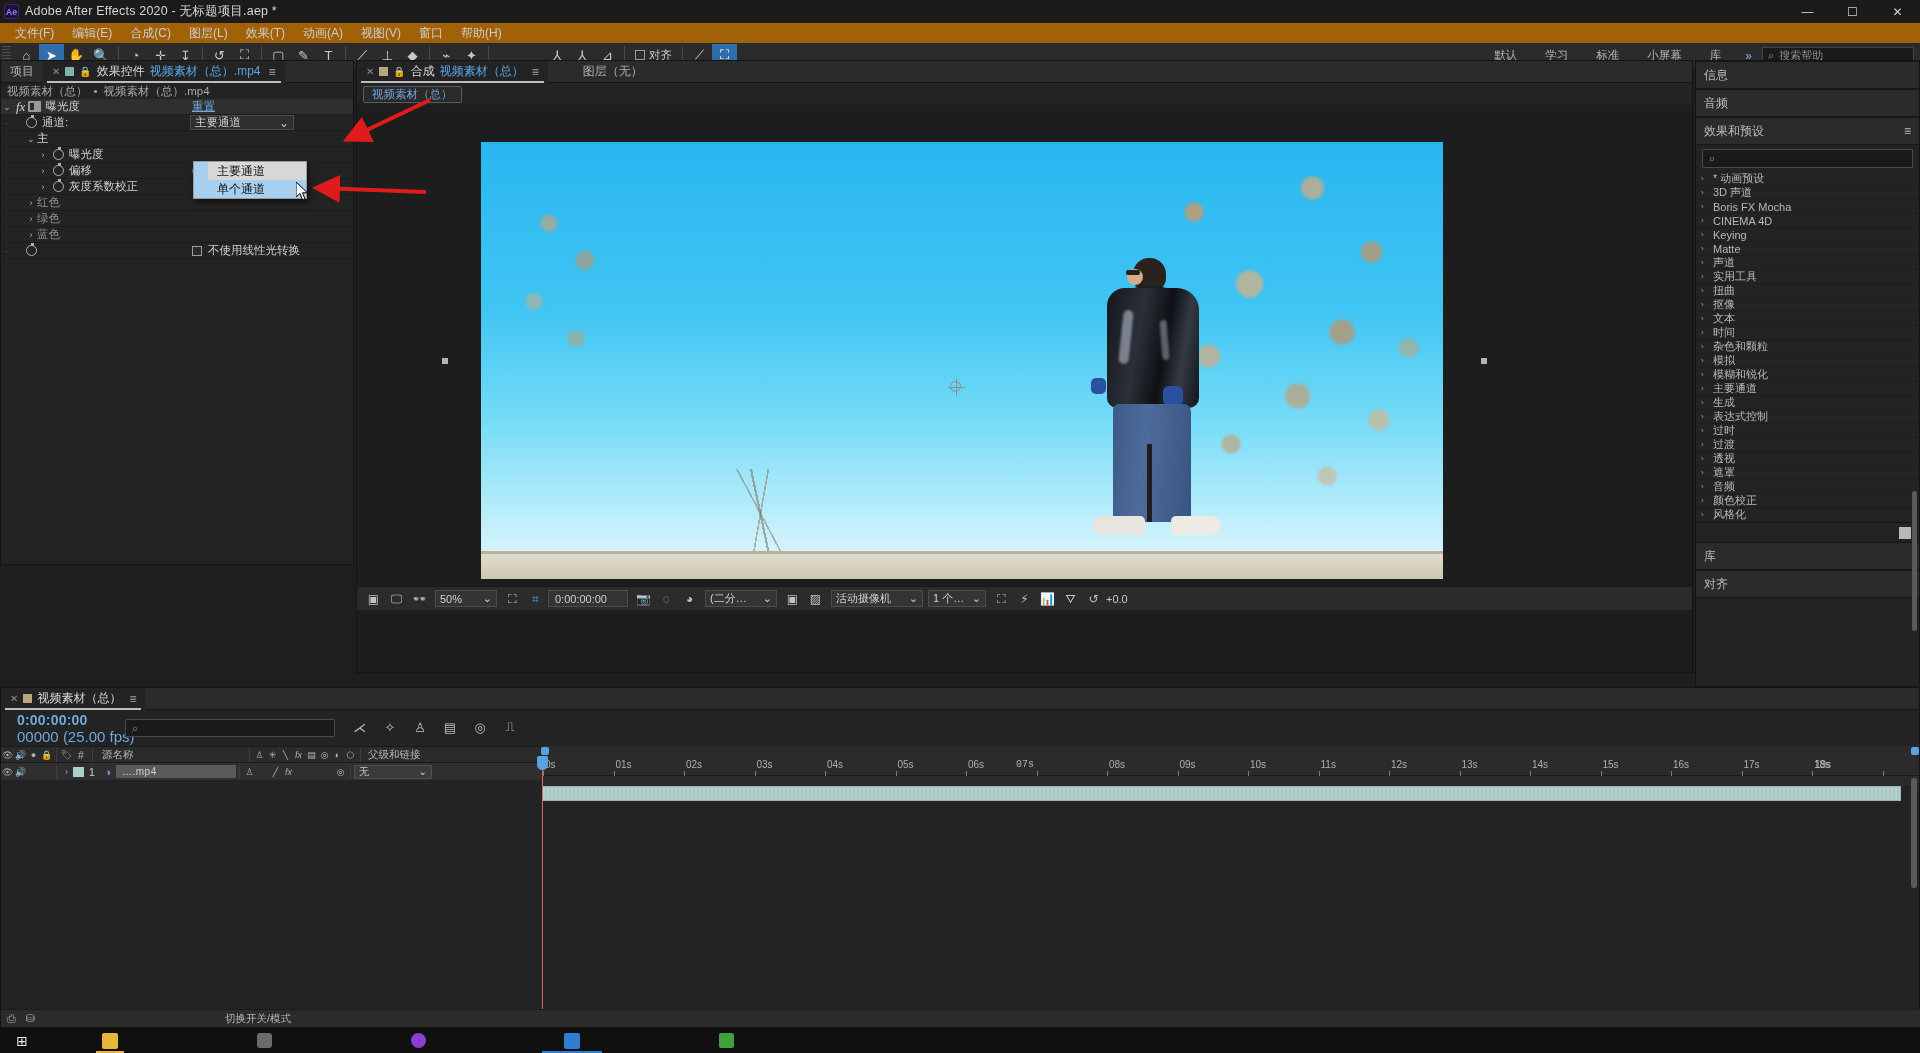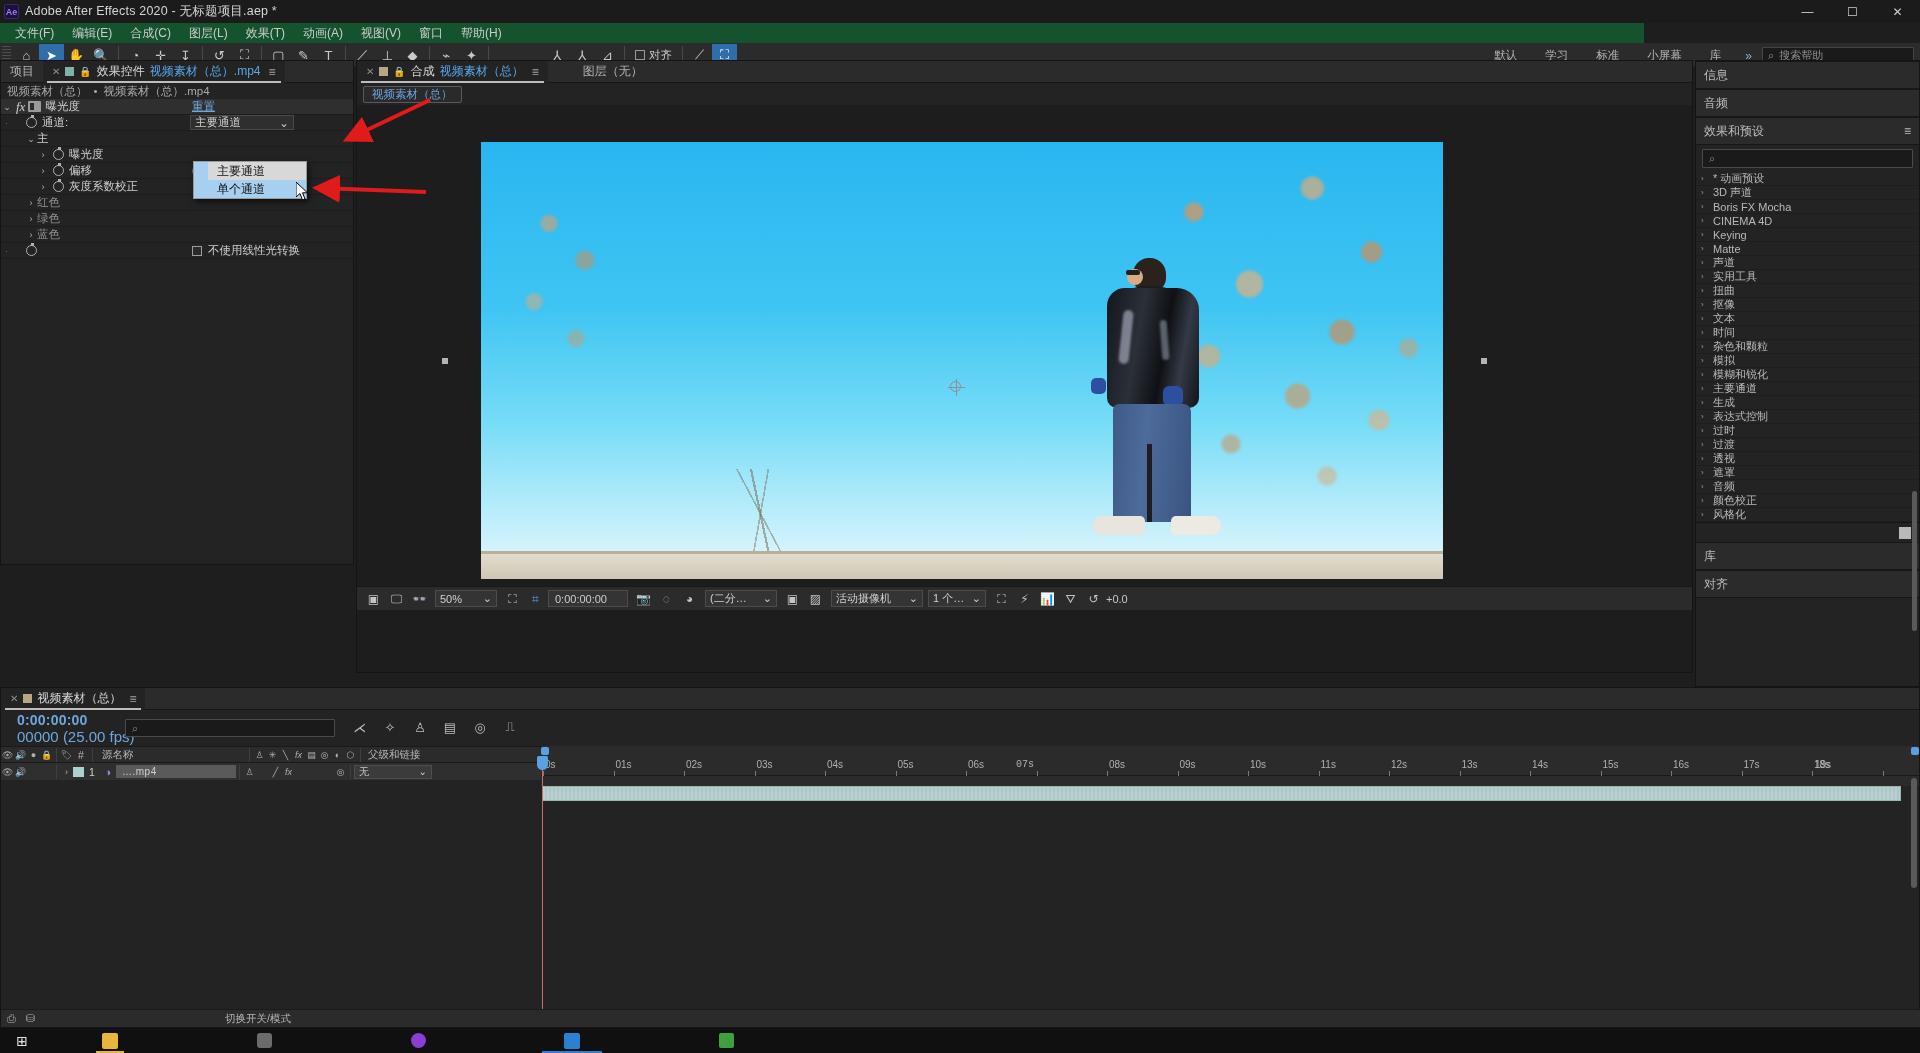--- a/index.html
+++ b/index.html
@@ -26,22 +26,22 @@
   }
   .title-text { font-size: 12.5px; color: #d6d6d6; letter-spacing: .2px; }
   .win-btns { position: absolute; right: 0; top: 0; height: 23px; display: flex; }
   .win-btn {
     width: 45px; height: 23px; display: flex; align-items: center; justify-content: center;
     color: #cfcfcf; font-size: 12px;
   }
 
   
   .menubar {
-    position: absolute; top: 23px; left: 0; width: 1644px; height: 20px;
-    background: #14532d; display: flex; align-items: center; padding-left: 6px;
+    position: absolute; top: 23px; left: 0; width: 1920px; height: 20px;
+    background: #a16207; display: flex; align-items: center; padding-left: 6px;
   }
   .menu-item {
     font-size: 12px; color: #cccccc; padding: 2px 9px; white-space: nowrap;
   }
 
   
   .toolbar {
     position: absolute; top: 43px; left: 0; width: 1920px; height: 25px;
     background: #2b2b2b; display: flex; align-items: center;
     border-bottom: 1px solid #1a1a1a;

